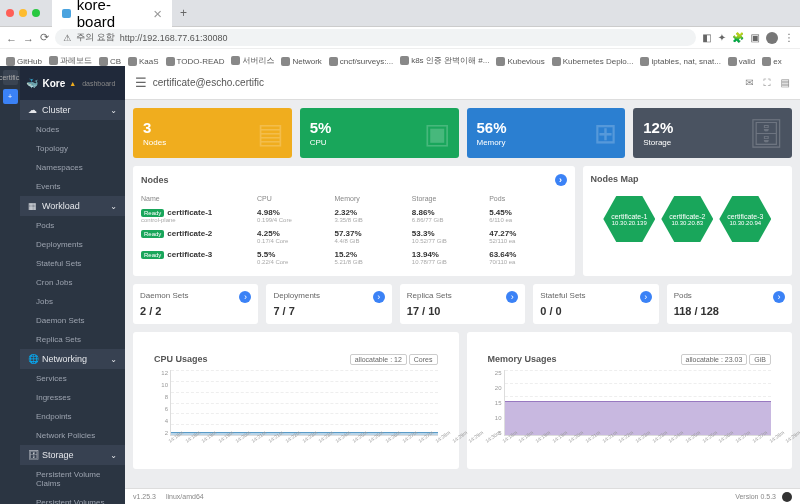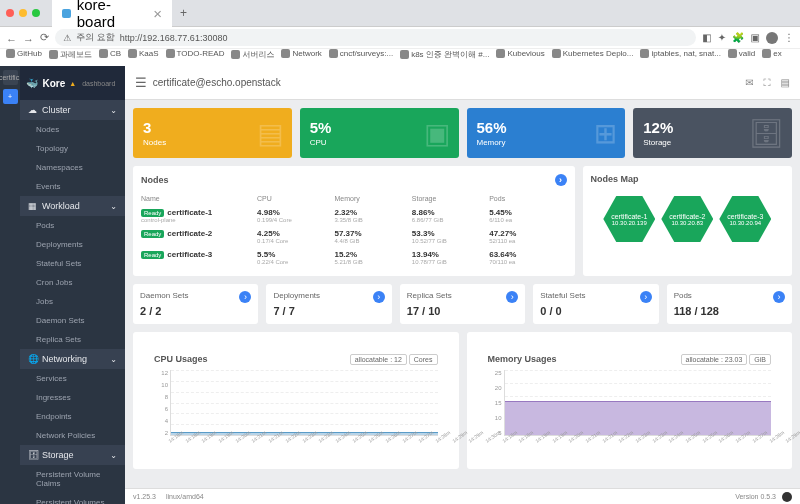--- a/index.html
+++ b/index.html
@@ -9,21 +9,21 @@
 .browser-top { height:26px; background:#dfe1e5; display:flex; align-items:center; padding:0 6px; gap:4px; }
 .traffic { display:flex; gap:5px; margin-right:8px; }
 .dot { width:8px; height:8px; border-radius:50%; }
 .dot.red{background:#ff5f57}.dot.yellow{background:#febc2e}.dot.green{background:#28c840}
 .tab { background:#fff; border-radius:6px 6px 0 0; padding:4px 10px; font-size:15px; display:flex; align-items:center; gap:6px; max-width:120px; }
 .tab-plus { font-size:12px; color:#666; margin-left:4px; }
 .addr-bar { height:22px; background:#fff; display:flex; align-items:center; padding:0 6px; gap:6px; border-top:1px solid #ccc; }
 .addr-btn { color:#666; font-size:11px; }
 .url-box { flex:1; background:#f1f3f4; border-radius:10px; padding:2px 8px; font-size:9px; color:#555; display:flex; align-items:center; gap:5px; }
 .ext-icons { display:flex; gap:6px; color:#666; font-size:10px; }
-.bookmarks { height:18px; background:#fff; display:flex; align-items:flex-start; padding:0 6px; gap:7px; font-size:8px; color:#555; overflow:hidden; border-top:1px solid #eee; }
+.bookmarks { height:18px; background:#fff; display:flex; align-items:flex-end; padding:0 6px; gap:7px; font-size:8px; color:#555; overflow:hidden; border-top:1px solid #eee; }
 .bm { display:flex; align-items:center; gap:2px; white-space:nowrap; }
 .bm-ico { width:9px; height:9px; background:#888; border-radius:2px; flex-shrink:0; }
 
 .app { display:flex; height:438px; }
 .rail { width:20px; background:#2b3542; display:flex; flex-direction:column; align-items:center; padding-top:4px; gap:4px; }
 .rail-item { width:15px; height:15px; background:#3a4452; border-radius:2px; font-size:7px; color:#aaa; display:flex; align-items:center; justify-content:center; }
 .rail-item.blue { background:#3b82f6; color:#fff; }
 
 .sidebar { width:105px; background:#2b3542; color:#b8bec6; overflow-y:auto; }
 .logo { height:34px; background:#20293a; display:flex; align-items:center; padding:0 6px; gap:4px; font-size:10px; color:#fff; }
@@ -186,21 +186,21 @@
           <span class="chev">⌄</span>
         </div>
         <div class="menu-item">Persistent Volume Claims</div>
         <div class="menu-item">Persistent Volumes</div>
       </div>
   </div>
 
   <div class="main">
     <div class="topbar">
       <span class="burger">☰</span>
-      <span class="crumb">certificate@escho.openstack</span>
+      <span class="crumb">certificate@escho.certific</span>
       <div class="topbar-right">
         <span>✉</span>
         <span>⛶</span>
         <span>▤</span>
       </div>
     </div>
 
     <div class="content">
       <div class="cards" id="cards">
           <div class="card c1">

